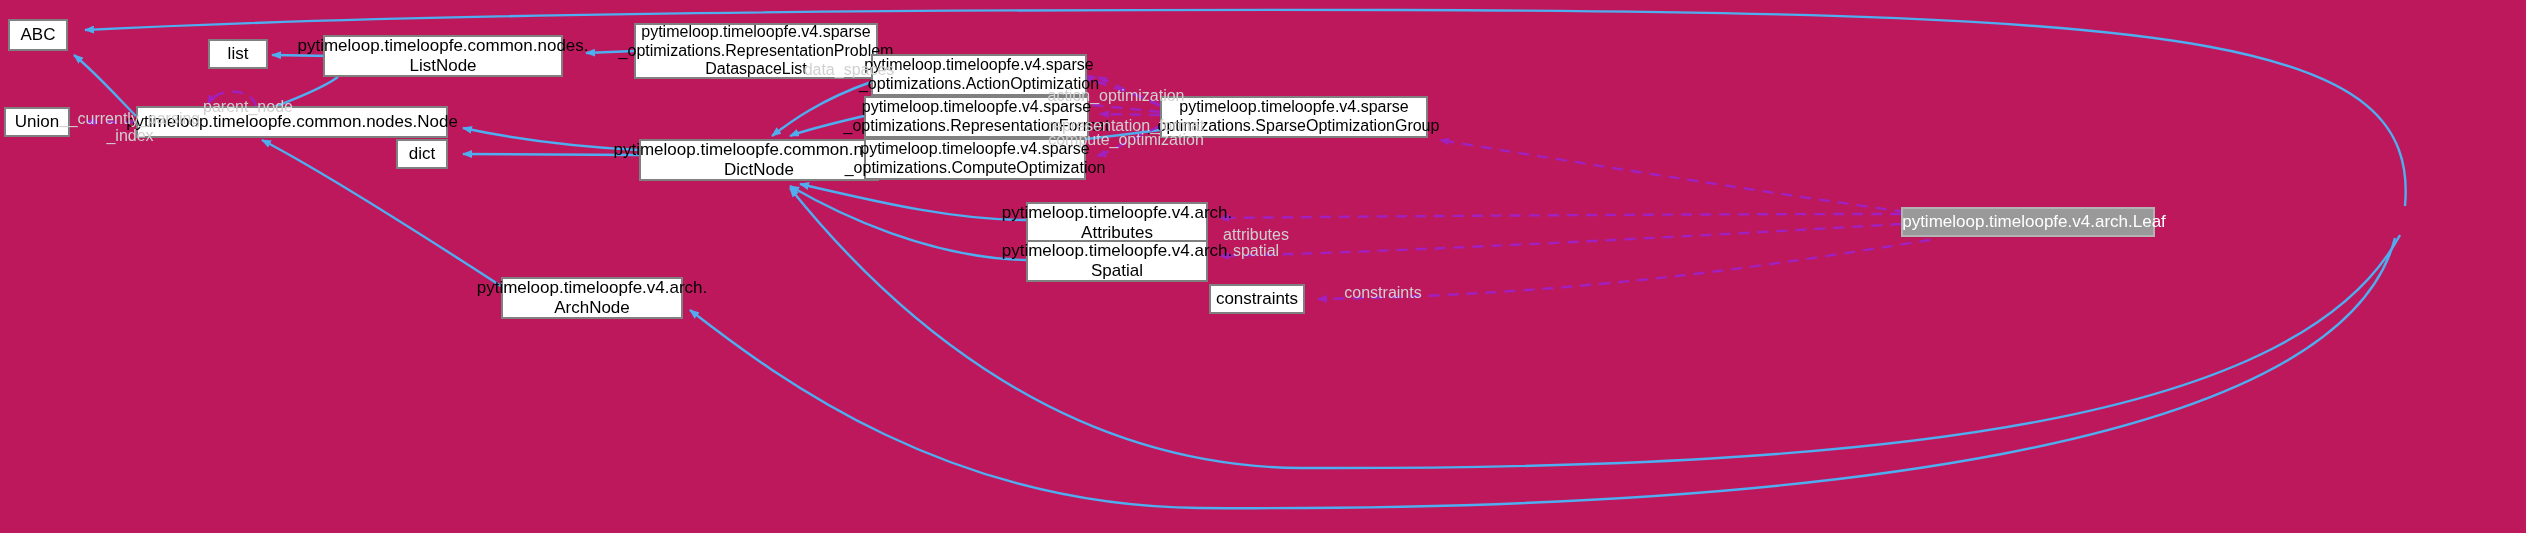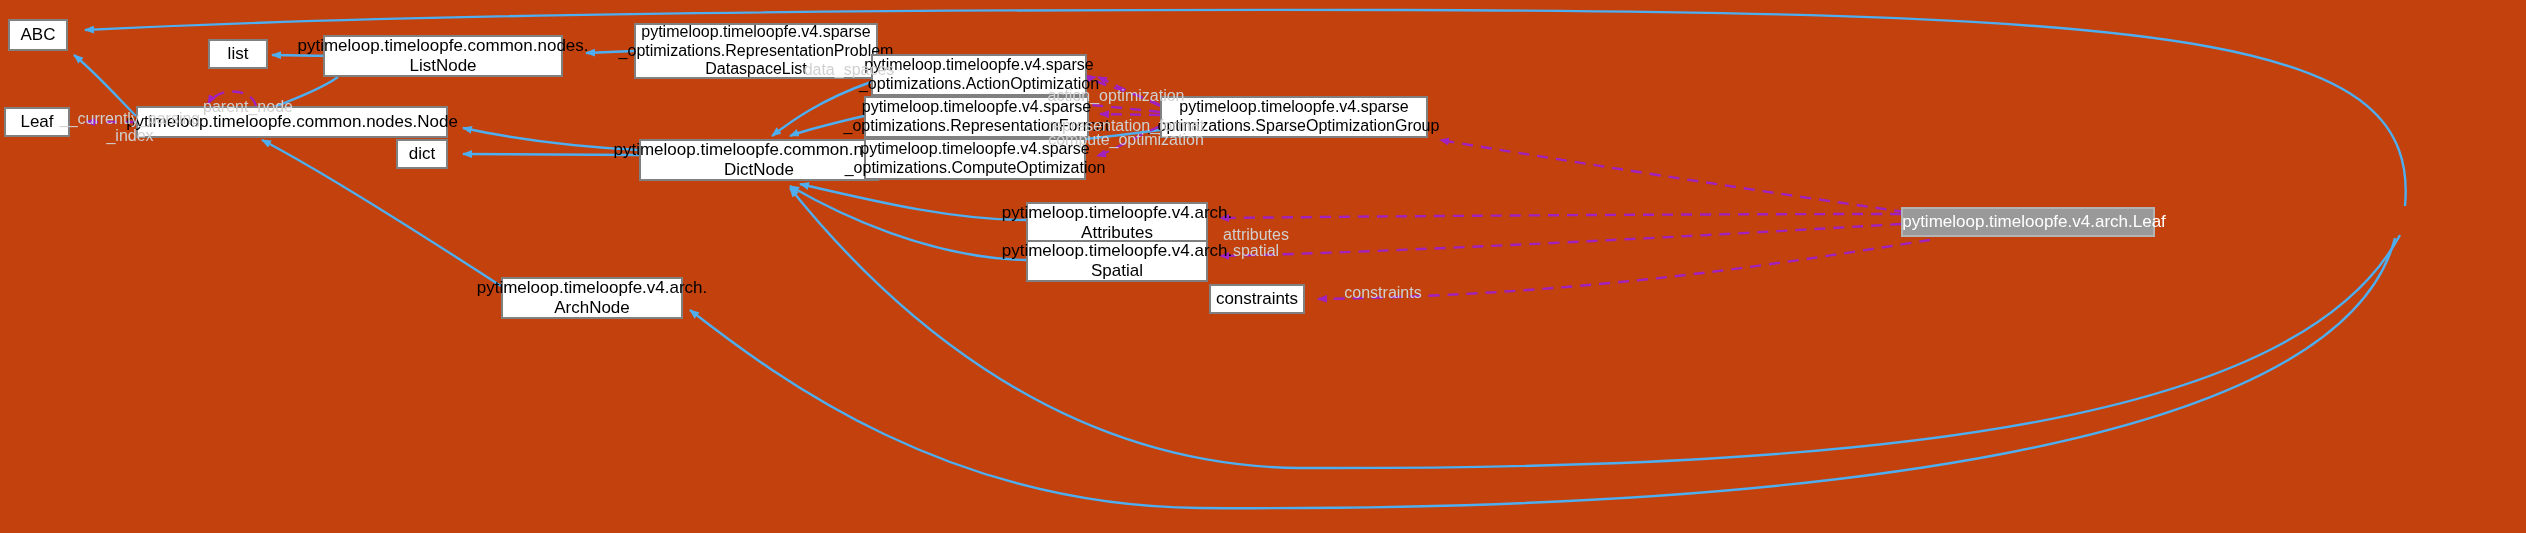--- a/index.html
+++ b/index.html
@@ -5,21 +5,21 @@
 <style>
   html, body {
     margin: 0;
     padding: 0;
     background: #000000;
   }
   #diagram-root {
     position: relative;
     width: 2526px;
     height: 533px;
-    background: #c2410c;
+    background: #be185d;
     overflow: hidden;
     font-family: "Liberation Sans", sans-serif;
   }
   #edge-layer {
     position: absolute;
     left: 0;
     top: 0;
     width: 2526px;
     height: 533px;
     pointer-events: none;
@@ -137,21 +137,21 @@
       <path d="M879,150 L895,150"></path>
       <path d="M879,164 L895,164"></path>
     </g>
   </svg>
 
   <div class="node-box" style="left:8px; top:19px; width:60px; height:32px;">
     <span>ABC</span>
   </div>
 
   <div class="node-box" style="left:4px; top:107px; width:66px; height:30px;">
-    <span>Leaf</span>
+    <span>Union</span>
   </div>
 
   <div class="node-box" style="left:208px; top:39px; width:60px; height:30px;">
     <span>list</span>
   </div>
 
   <div class="node-box" style="left:396px; top:139px; width:52px; height:30px;">
     <span>dict</span>
   </div>
 

